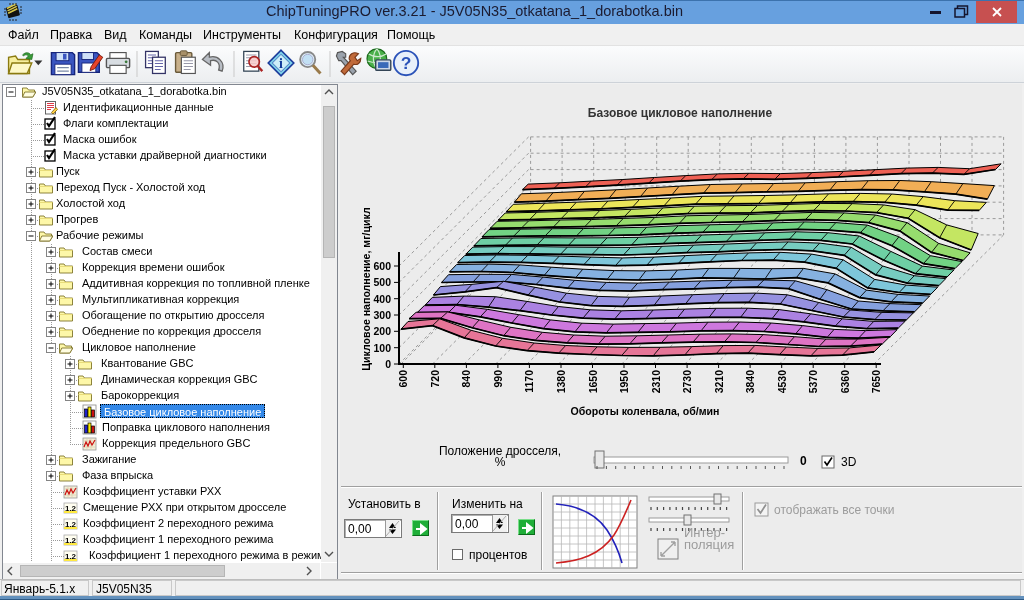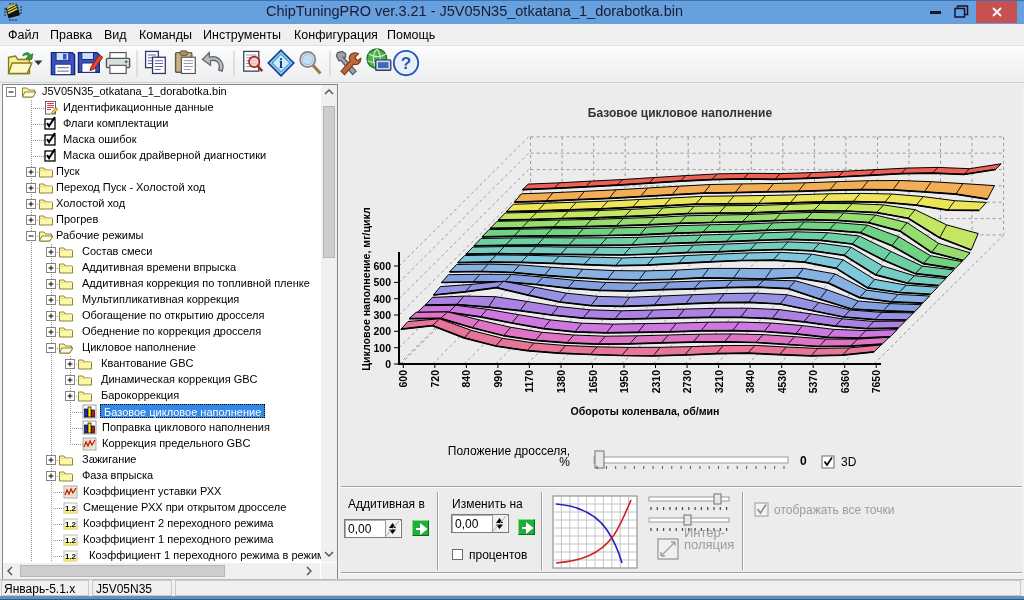--- a/index.html
+++ b/index.html
@@ -328,28 +328,28 @@
       <rect x="0" y="10" width="13" height="2" fill="#ffe940"></rect>
       <text x="6.5" y="9.5" font-size="8" font-weight="bold" text-anchor="middle" fill="#000">1.2</text>
     </g>
 </svg>
 <div class="abs" style="left:2px;top:84px;width:318px;height:478px;overflow:hidden">
 </div>
 <div style="position:absolute;left:42px;top:85px;height:14px;line-height:13px;color:#000;font-size:11px;white-space:nowrap">J5V05N35_otkatana_1_dorabotka.bin</div>
 <div style="position:absolute;left:63px;top:101px;height:14px;line-height:13px;color:#000;font-size:11px;white-space:nowrap">Идентификационные данные</div>
 <div style="position:absolute;left:63px;top:117px;height:14px;line-height:13px;color:#000;font-size:11px;white-space:nowrap">Флаги комплектации</div>
 <div style="position:absolute;left:63px;top:133px;height:14px;line-height:13px;color:#000;font-size:11px;white-space:nowrap">Маска ошибок</div>
-<div style="position:absolute;left:63px;top:149px;height:14px;line-height:13px;color:#000;font-size:11px;white-space:nowrap">Маска ошибок драйверной диагностики</div>
+<div style="position:absolute;left:63px;top:149px;height:14px;line-height:13px;color:#000;font-size:11px;white-space:nowrap">Маска уставки драйверной диагностики</div>
 <div style="position:absolute;left:56px;top:165px;height:14px;line-height:13px;color:#000;font-size:11px;white-space:nowrap">Пуск</div>
 <div style="position:absolute;left:56px;top:181px;height:14px;line-height:13px;color:#000;font-size:11px;white-space:nowrap">Переход Пуск - Холостой ход</div>
 <div style="position:absolute;left:56px;top:197px;height:14px;line-height:13px;color:#000;font-size:11px;white-space:nowrap">Холостой ход</div>
 <div style="position:absolute;left:56px;top:213px;height:14px;line-height:13px;color:#000;font-size:11px;white-space:nowrap">Прогрев</div>
 <div style="position:absolute;left:56px;top:229px;height:14px;line-height:13px;color:#000;font-size:11px;white-space:nowrap">Рабочие режимы</div>
 <div style="position:absolute;left:82px;top:245px;height:14px;line-height:13px;color:#000;font-size:11px;white-space:nowrap">Состав смеси</div>
-<div style="position:absolute;left:82px;top:261px;height:14px;line-height:13px;color:#000;font-size:11px;white-space:nowrap">Аддитивная времени впрыска</div>
+<div style="position:absolute;left:82px;top:261px;height:14px;line-height:13px;color:#000;font-size:11px;white-space:nowrap">Коррекция времени ошибок</div>
 <div style="position:absolute;left:82px;top:277px;height:14px;line-height:13px;color:#000;font-size:11px;white-space:nowrap">Аддитивная коррекция по топливной пленке</div>
 <div style="position:absolute;left:82px;top:293px;height:14px;line-height:13px;color:#000;font-size:11px;white-space:nowrap">Мультипликативная коррекция</div>
 <div style="position:absolute;left:82px;top:309px;height:14px;line-height:13px;color:#000;font-size:11px;white-space:nowrap">Обогащение по открытию дросселя</div>
 <div style="position:absolute;left:82px;top:325px;height:14px;line-height:13px;color:#000;font-size:11px;white-space:nowrap">Обеднение по коррекция дросселя</div>
 <div style="position:absolute;left:82px;top:341px;height:14px;line-height:13px;color:#000;font-size:11px;white-space:nowrap">Цикловое наполнение</div>
 <div style="position:absolute;left:101px;top:357px;height:14px;line-height:13px;color:#000;font-size:11px;white-space:nowrap">Квантование GBC</div>
 <div style="position:absolute;left:101px;top:373px;height:14px;line-height:13px;color:#000;font-size:11px;white-space:nowrap">Динамическая коррекция GBC</div>
 <div style="position:absolute;left:101px;top:389px;height:14px;line-height:13px;color:#000;font-size:11px;white-space:nowrap">Барокоррекция</div>
 <div style="position:absolute;left:100px;top:404px;height:14px;line-height:14px;background:#3388e8;color:#fff;padding:0 3px;border:1px dotted #000;font-size:11px;white-space:nowrap">Базовое цикловое наполнение</div>
 <div style="position:absolute;left:102px;top:421px;height:14px;line-height:13px;color:#000;font-size:11px;white-space:nowrap">Поправка циклового наполнения</div>
@@ -731,21 +731,21 @@
 <text transform="translate(817.2,370.0) rotate(-90)" font-size="10.5" font-weight="bold" text-anchor="end" fill="#000">5370</text>
 <line x1="844.7" y1="364.0" x2="844.7" y2="368.0" stroke="#000" stroke-width="1"></line>
 <text transform="translate(848.7,370.0) rotate(-90)" font-size="10.5" font-weight="bold" text-anchor="end" fill="#000">6360</text>
 <line x1="876.2" y1="364.0" x2="876.2" y2="368.0" stroke="#000" stroke-width="1"></line>
 <text transform="translate(880.2,370.0) rotate(-90)" font-size="10.5" font-weight="bold" text-anchor="end" fill="#000">7650</text>
 <text x="680" y="117" font-size="12" font-weight="bold" text-anchor="middle" fill="#333">Базовое цикловое наполнение</text>
 <text x="645" y="415" font-size="10.6" font-weight="bold" text-anchor="middle" fill="#000">Обороты коленвала, об/мин</text>
 <text transform="translate(370,289) rotate(-90)" font-size="10.6" font-weight="bold" text-anchor="middle" fill="#000">Цикловое наполнение, мг/цикл</text>
 </svg>
 
-<div class="abs" style="left:430px;top:446px;width:140px;text-align:right;font-size:12px;line-height:11px">Положение дросселя,<br>%</div>
+<div class="abs" style="left:430px;top:446px;width:140px;text-align:center;font-size:12px;line-height:11px">Положение дросселя,<br>%</div>
 <svg width="684" height="140" viewBox="340 440 684 140" style="position:absolute;left:340px;top:440px">
 <rect x="594" y="457" width="194" height="6" fill="#fff" stroke="#9a9a9a" stroke-width="1"></rect>
 <rect x="595" y="451" width="9" height="17" fill="#e8e8e8" stroke="#707070" stroke-width="1"></rect>
 <line x1="597.0" y1="466" x2="597.0" y2="469" stroke="#555" stroke-width="1"></line>
 <line x1="606.4" y1="466" x2="606.4" y2="469" stroke="#555" stroke-width="1"></line>
 <line x1="615.7" y1="466" x2="615.7" y2="469" stroke="#555" stroke-width="1"></line>
 <line x1="625.0" y1="466" x2="625.0" y2="469" stroke="#555" stroke-width="1"></line>
 <line x1="634.4" y1="466" x2="634.4" y2="469" stroke="#555" stroke-width="1"></line>
 <line x1="643.8" y1="466" x2="643.8" y2="469" stroke="#555" stroke-width="1"></line>
 <line x1="653.1" y1="466" x2="653.1" y2="469" stroke="#555" stroke-width="1"></line>
@@ -826,21 +826,21 @@
 <div class="abs" style="left:341px;top:486px;width:681px;height:1px;background:#9f9f9f"></div>
 <div class="abs" style="left:341px;top:487px;width:681px;height:1px;background:#fff"></div>
 <div class="abs" style="left:341px;top:572px;width:681px;height:1px;background:#9f9f9f"></div>
 <div class="abs" style="left:341px;top:573px;width:681px;height:1px;background:#fff"></div>
 <div class="abs" style="left:437px;top:492px;width:1px;height:78px;background:#9f9f9f"></div>
 <div class="abs" style="left:438px;top:492px;width:1px;height:78px;background:#fff"></div>
 <div class="abs" style="left:541px;top:492px;width:1px;height:78px;background:#9f9f9f"></div>
 <div class="abs" style="left:542px;top:492px;width:1px;height:78px;background:#fff"></div>
 <div class="abs" style="left:742px;top:492px;width:1px;height:78px;background:#9f9f9f"></div>
 <div class="abs" style="left:743px;top:492px;width:1px;height:78px;background:#fff"></div>
-<div class="abs" style="left:348px;top:497px;font-size:12px">Аддитивная в</div>
+<div class="abs" style="left:348px;top:497px;font-size:12px">Установить в</div>
 <div style="position:absolute;left:344px;top:519px;width:58px;height:19px;background:#fff;border:1px solid #7a7a7a;box-shadow:inset 1px 1px 0 #b0b0b0">
 <span style="position:absolute;left:3px;top:2px;font-size:12px">0,00</span>
 <span style="position:absolute;right:1px;top:0;width:15px;height:17px;border-left:1px solid #999;background:#f0f0f0"></span>
 <svg width="15" height="17" style="position:absolute;right:1px;top:0" viewBox="0 0 15 17">
       <path d="M7.5,3 L11,8 L4,8 Z" fill="#000"></path>
       <path d="M7.5,14 L11,9.5 L4,9.5 Z" fill="#000"></path>
       <line x1="1" y1="16" x2="14" y2="1" stroke="#aaa" stroke-width="1"></line>
     </svg>
   </div>
 <div style="position:absolute;left:412px;top:520px;width:17px;height:16px;background:#1fae38;border:1px solid #0a6a1a;border-top-color:#7ade8a;border-left-color:#7ade8a">

